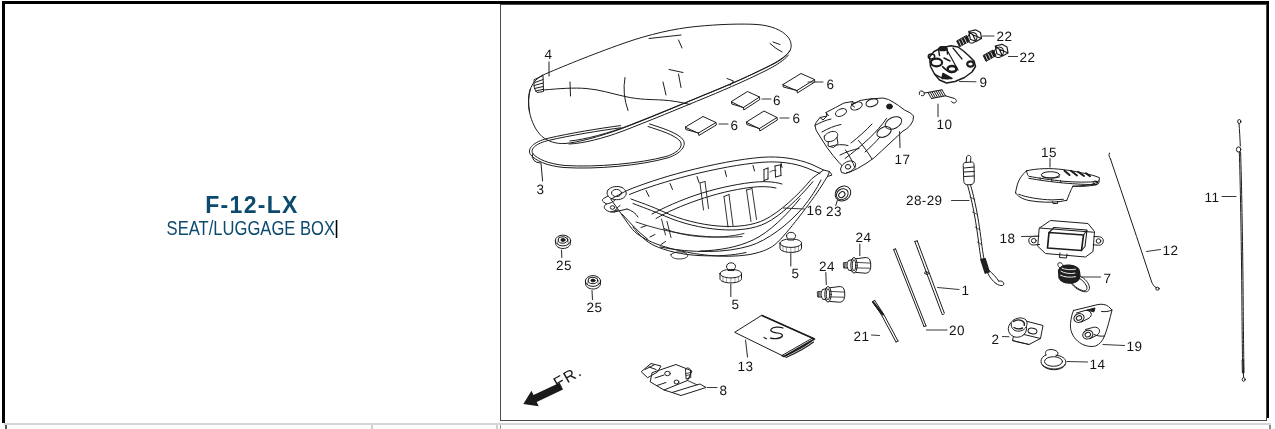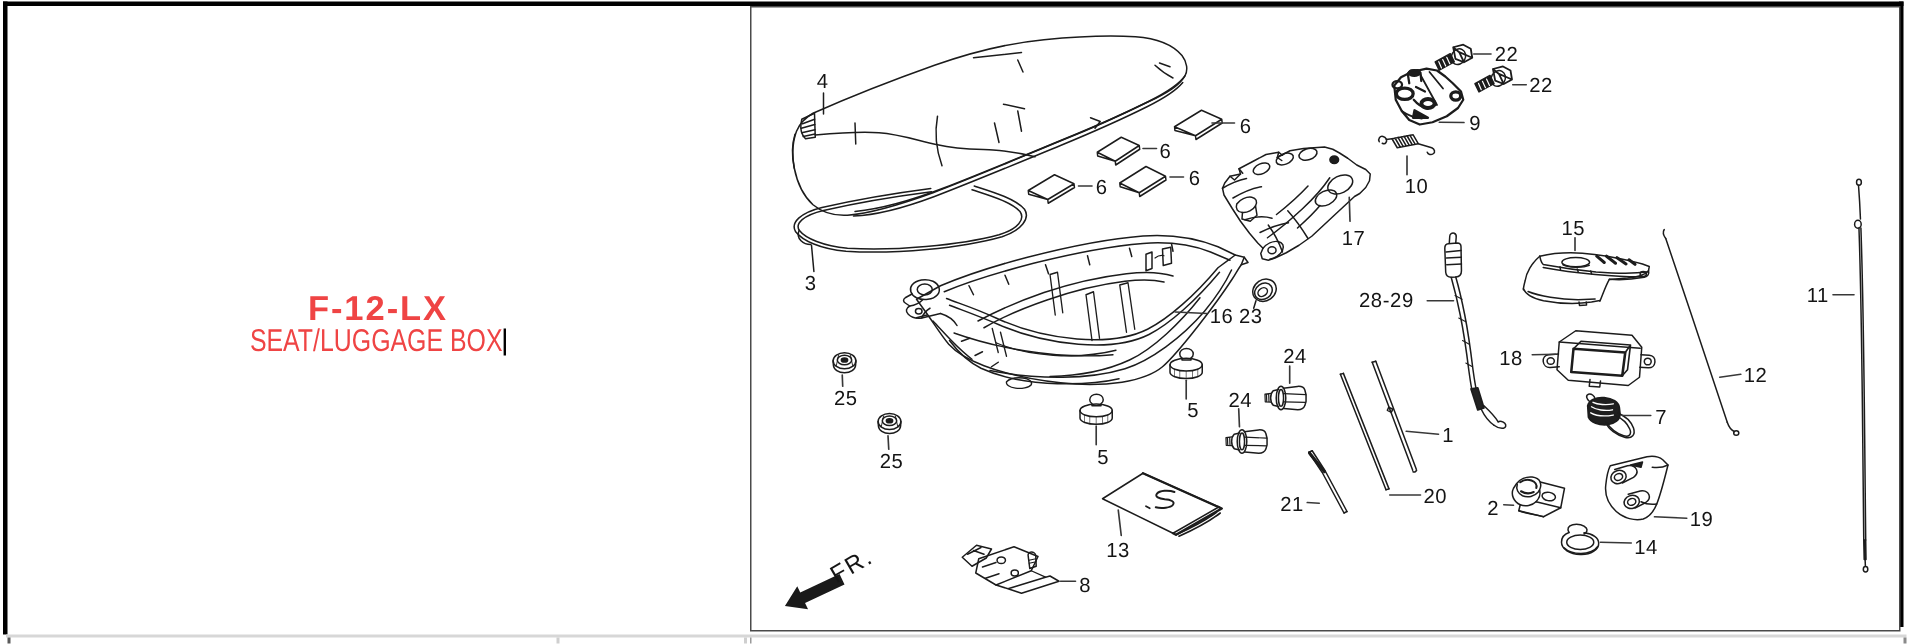--- a/index.html
+++ b/index.html
@@ -8,21 +8,21 @@
 #bL{left:2px;top:1px;width:3px;height:422px;background:#000;}
 #bT{left:2px;top:1px;width:1267px;height:3px;background:#000;}
 #bR{left:1266px;top:1px;width:3px;height:417px;background:#000;}
 #inner{left:500px;top:4px;width:765px;height:415px;border:1px solid #4a4a4a;}
 #grayline{left:4px;top:423px;width:1267px;height:2px;background:#d7d7d7;}
 #v1{left:5px;top:425px;width:2px;height:4px;background:#5a5a5a;}
 #v2{left:371px;top:425px;width:2px;height:4px;background:#cfcfcf;}
 #v3{left:496px;top:425px;width:2px;height:4px;background:#cfcfcf;}
 #v4{left:500px;top:425px;width:1px;height:4px;background:#9a9a9a;}
 #v5{left:1269px;top:425px;width:2px;height:4px;background:#8a8a8a;}
-#title{left:4px;top:194px;width:496px;text-align:center;color:#ef4444;transform:translateZ(0);}
+#title{left:4px;top:194px;width:496px;text-align:center;color:#0c4a6e;transform:translateZ(0);}
 #t1{font-size:23px;font-weight:bold;letter-spacing:1.3px;line-height:22px;}
 #t2{font-size:21px;line-height:21px;margin-top:1px;transform:scaleX(0.79);transform-origin:50% 50%;white-space:nowrap;}
 .caret{display:inline-block;width:2px;height:18px;background:#000;vertical-align:-3px;margin-left:1px;}
 text.lb{font-family:"Liberation Sans",sans-serif;font-size:13.5px;fill:#141414;stroke:none;letter-spacing:0.4px;text-rendering:geometricPrecision;}
 path.ld,line.ld{stroke:#383838;stroke-width:1.1;}
 </style>
 </head>
 <body>
 <div class="abs" id="bL"></div>
 <div class="abs" id="bT"></div>

